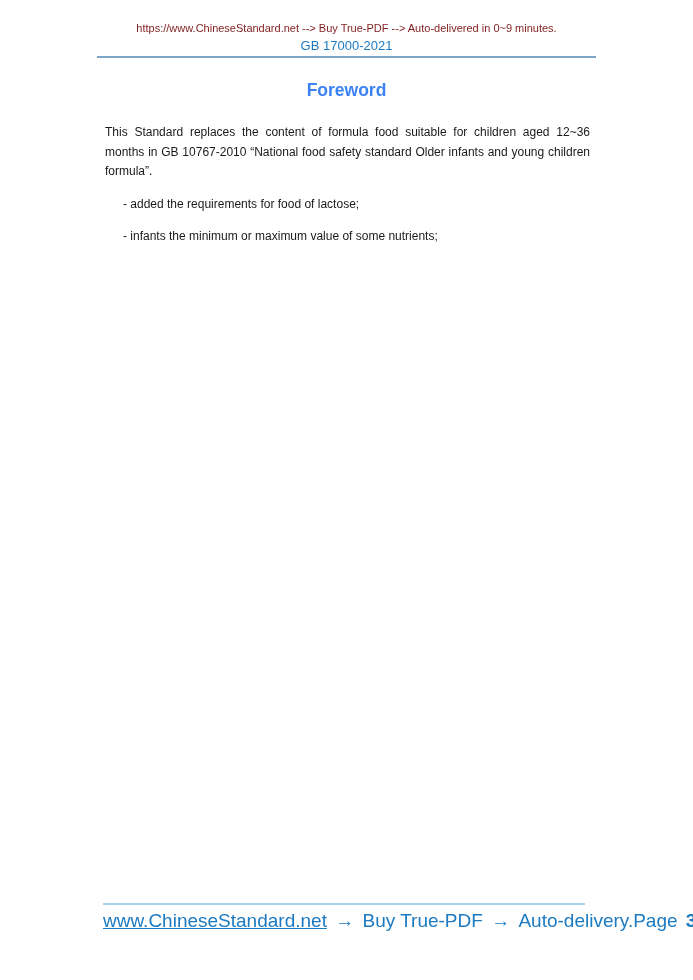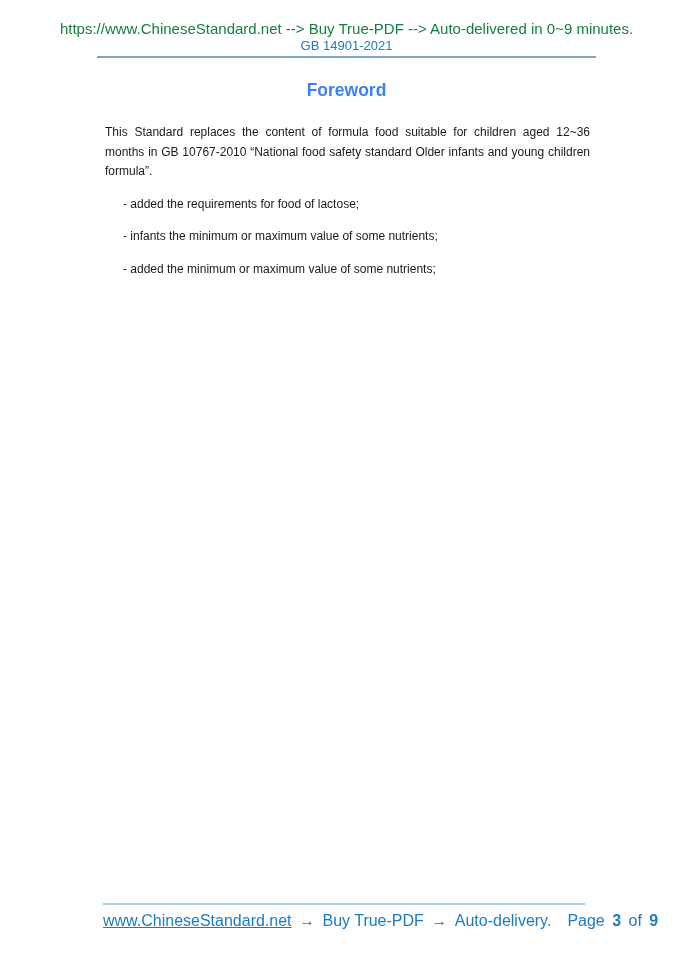--- a/index.html
+++ b/index.html
@@ -13,22 +13,22 @@
     font-family: "Liberation Sans", sans-serif;
     color: #1a1a1a;
     overflow: hidden;
   }
   .promo {
     position: absolute;
     top: 20px;
     left: 0;
     width: 100%;
     text-align: center;
-    color: #15803d;
-    font-size: 15px;
+    color: #7f1d1d;
+    font-size: 11px;
     line-height: 17px;
     white-space: nowrap;
   }
   .doccode {
     position: absolute;
     top: 38px;
     left: 0;
     width: 100%;
     text-align: center;
     color: #1b7ac1;
@@ -66,54 +66,53 @@
   }
   .footer {
     position: absolute;
     top: 911px;
     left: 103px;
     width: 482px;
     display: flex;
     justify-content: space-between;
     align-items: baseline;
     color: #1b7ac1;
-    font-size: 16px;
+    font-size: 19px;
     line-height: 20px;
     white-space: nowrap;
   }
   .footer a.flink {
     color: #1b7ac1;
     text-decoration: underline;
     cursor: pointer;
   }
   .footer .seg { margin-left: 3px; }
   .footer-right b { font-weight: bold; }
   .footer-right span, .footer-right b { margin-left: 3px; }
-  .footer-right span:first-child { margin-left: 16px; }
+  .footer-right span:first-child { margin-left: 0; }
 </style>
 </head>
 <body>
 
 <div class="page">
 
   <div class="promo">https://www.ChineseStandard.net --&gt; Buy True-PDF --&gt; Auto-delivered in 0~9 minutes.</div>
 
-  <div class="doccode">GB 14901-2021</div>
+  <div class="doccode">GB 17000-2021</div>
 
   <div class="rule rule-top"></div>
 
   <div class="title">Foreword</div>
 
   <div class="content">
     <p class="para">This Standard replaces the content of formula food suitable for children aged 12~36 months in GB 10767-2010 “National food safety standard Older infants and young children formula”.</p>
 
     <div class="changes">
       <p class="chg">- added the requirements for food of lactose;</p>
       <p class="chg">- infants the minimum or maximum value of some nutrients;</p>
-      <p class="chg">- added the minimum or maximum value of some nutrients;</p>
     </div>
   </div>
 
   <div class="rule rule-bottom"></div>
 
   <div class="footer">
     <div class="footer-left">
       <a class="flink">www.ChineseStandard.net</a>
       <span class="seg">→</span>
       <span class="seg">Buy True-PDF</span>

